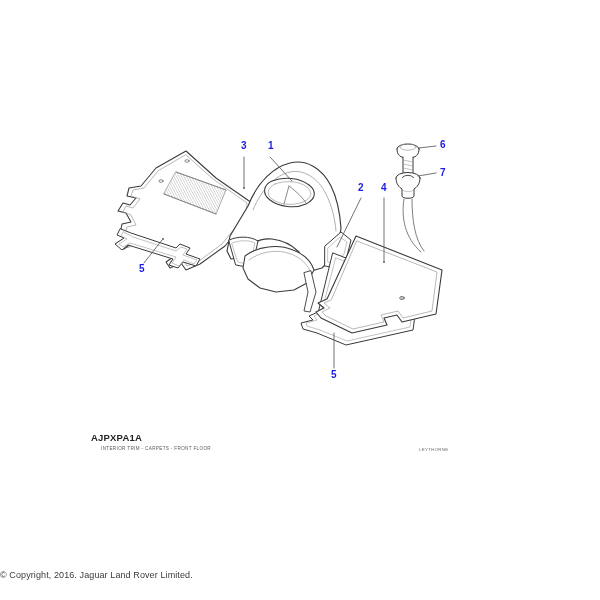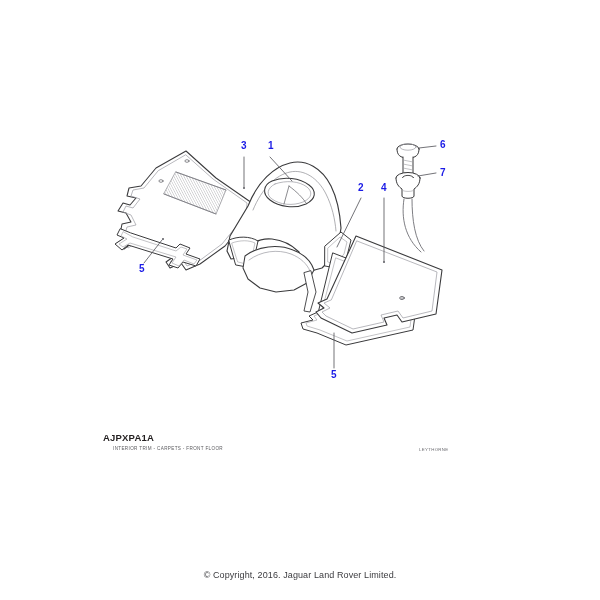--- a/index.html
+++ b/index.html
@@ -24,21 +24,21 @@
   }
   #artwork {
     position: absolute;
     left: 0; top: 0;
     width: 600px;
     height: 600px;
     display: block;
   }
   .title-block {
     position: absolute;
-    left: 103px;
+    left: 91px;
     top: 432px;
     width: 400px;
   }
   .title-code {
     font-size: 9.5px;
     font-weight: bold;
     letter-spacing: 0.2px;
     color: #231f20;
     line-height: 11px;
     white-space: nowrap;
@@ -59,21 +59,20 @@
     font-size: 4.4px;
     letter-spacing: 0.3px;
     color: #6d6d72;
     white-space: nowrap;
   }
   .copyright {
     position: absolute;
     left: 0;
     top: 570px;
     width: 600px;
-    text-align: center;
     font-size: 9px;
     color: #3b3b3f;
     letter-spacing: 0.1px;
   }
   .callout {
     position: absolute;
     font-size: 10px;
     font-weight: bold;
     color: #1a1ae6;
     font-family: "Liberation Sans", sans-serif;

